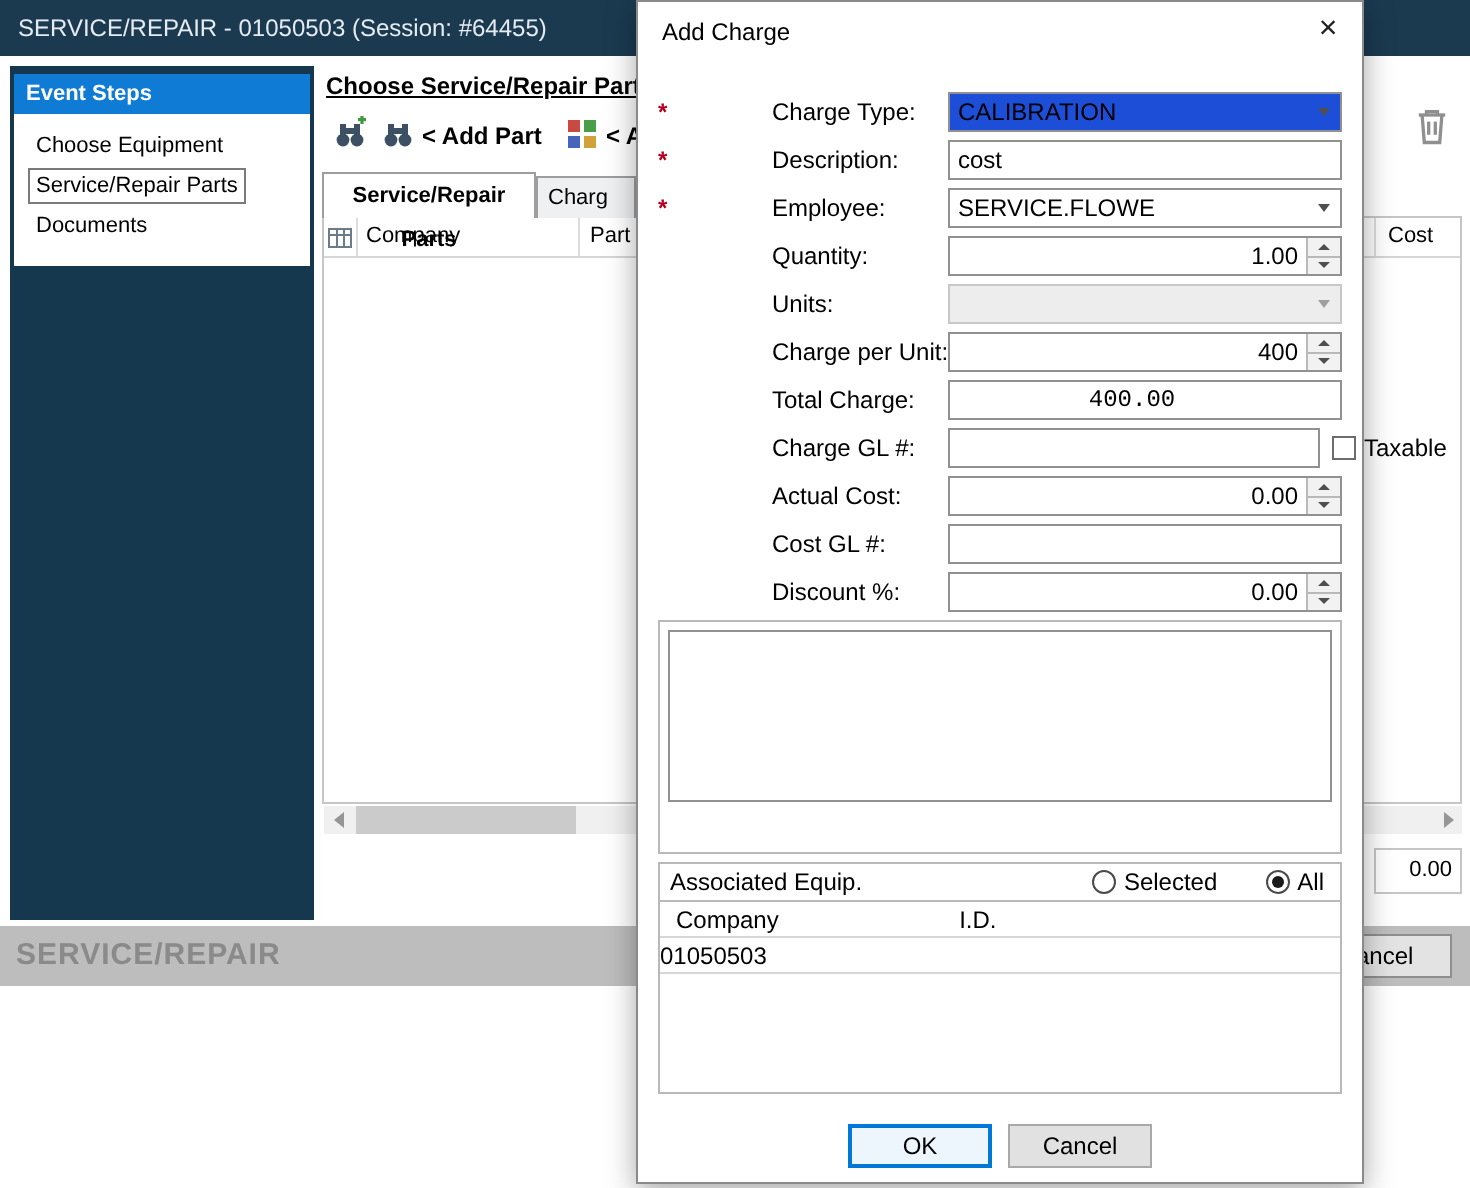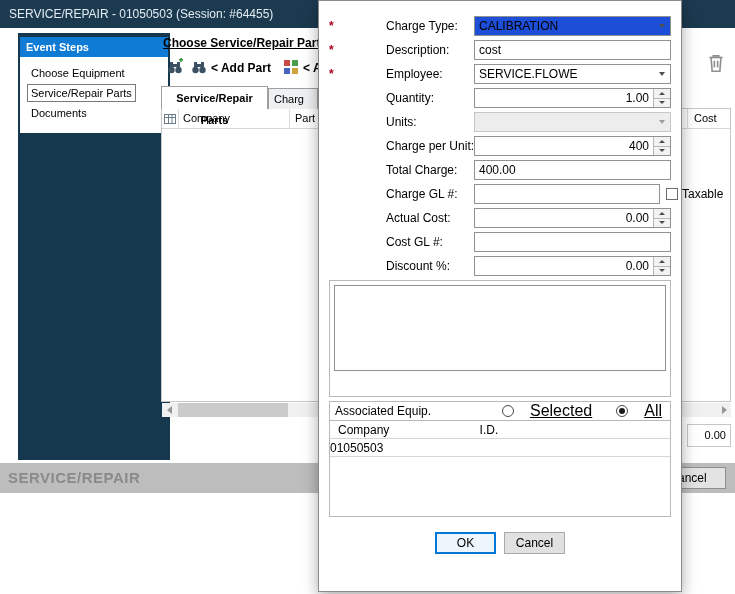--- a/index.html
+++ b/index.html
@@ -11,21 +11,21 @@
   }
 
   
   .titlebar {
     position:absolute; left:0; top:0; width:735px; height:28px;
     background:#1b3a50; color:#e4ebf1; font-size:12px; line-height:28px;
     padding-left:9px; white-space:nowrap;
   }
 
   .sidebar {
-    position:absolute; left:18px; top:33px; width:152px; height:427px;
+    position:absolute; left:5px; top:33px; width:152px; height:427px;
     background:#16384e;
   }
   .sidebar-header {
     margin:4px 2px 0 2px; height:20px; background:#0f7bd5; color:#fff;
     font-weight:bold; font-size:11px; line-height:20px; padding-left:6px;
   }
   .sidebar-list { margin:0 2px; background:#fff; padding:7px 4px 9px 7px; }
   .sidebar-item { font-size:11px; padding:2px 3px; margin-bottom:2px; width:max-content; border:1px solid transparent; cursor:default; }
   .sidebar-item.selected { border:1px solid #7a7a7a; }
 
@@ -118,21 +118,21 @@
   .combo.disabled { background:#ededed; border-color:#c7c7c7; }
   .combo-val { flex:1; font-size:12px; line-height:18px; padding-left:4px; overflow:hidden; white-space:nowrap; }
   .combo-arrow { width:17px; display:flex; align-items:center; justify-content:center; }
   .combo.disabled .tri-down { border-top-color:#9f9f9f; }
 
   input.txt {
     width:100%; height:20px; border:1px solid #919191; background:#fff;
     font-size:12px; padding:0 4px; font-family:inherit; outline:none;
   }
   input.num { text-align:right; padding-right:21px; }
-  input.num-plain { text-align:left; padding-right:17px; }
+  input.num-plain { text-align:center; padding-right:17px;font-family:Liberation Mono, monospace; }
   .spinbtns {
     position:absolute; right:1px; top:1px; width:17px; height:18px;
     display:flex; flex-direction:column;
   }
   .spinbtn { flex:1; background:#f2f2f2; border-left:1px solid #b9b9b9; display:flex; align-items:center; justify-content:center; }
   .spinbtn + .spinbtn { border-top:1px solid #b9b9b9; }
   .spinbtn .tri-up { border-bottom-width:3.5px; border-left-width:3px; border-right-width:3px; }
   .spinbtn .tri-down { border-top-width:3.5px; border-left-width:3px; border-right-width:3px; }
 
   .glshort { flex:0 0 186px !important; width:186px !important; }
@@ -147,27 +147,27 @@
     display:block; margin:4px; width:calc(100% - 8px); height:86px;
     border:1px solid #919191; resize:none; font-family:inherit; font-size:12px; outline:none;
   }
   .g-assoc { margin-top:4px; height:116px; }
   .assoc-hd { display:flex; align-items:center; padding-right:8px; }
   .assoc-label { flex:1; }
   .radio { display:flex; align-items:center; }
   .radio.all { margin-left:24px; }
   .rdot { width:12px; height:12px; border:1px solid #4a4a4a; border-radius:50%; background:#fff; position:relative; }
   .rdot.on::after { content:""; position:absolute; left:2px; top:2px; width:6px; height:6px; border-radius:50%; background:#1a1a1a; }
-  .rlabel { font-size:16px; margin-left:16px;text-decoration:underline; }
+  .rlabel { font-size:12px; margin-left:4px; }
   .erow { display:flex; height:18px; align-items:center; border-bottom:1px solid #d6d6d6; font-size:12px; }
   .ecol1 { flex:0 0 44%; padding-left:8px; white-space:nowrap; }
   .ecol2 { flex:1; white-space:nowrap; }
 
   .dlg-buttons { display:flex; justify-content:center; gap:8px; margin-top:15px; }
-  .btn { width:61px; height:22px; font-size:12px; text-align:center; }
+  .btn { width:72px; height:22px; font-size:12px; text-align:center; }
   .btn-ok { background:#eef6fd; border:2px solid #0078d7; line-height:18px; }
   .btn-cancel { background:#e1e1e1; border:1px solid #a9a9a9; line-height:20px; }
 </style>
 </head>
 <body>
 
 <div class="screen">
 
   <div class="titlebar">
     <span>SERVICE/REPAIR - 01050503 (Session: #64455)</span>
@@ -256,20 +256,24 @@
   </div>
 
   <div class="total-cell">0.00</div>
 
   <div class="statusbar">
     <span class="statusbar-label">SERVICE/REPAIR</span>
   </div>
   <div class="bg-cancel">Cancel</div>
 
   <div class="dialog">
+    <div class="dlg-title">
+      <span>Add Charge</span>
+      <span class="dlg-close">×</span>
+    </div>
 
     <div class="dlg-body">
 
       <div class="frow">
         <span class="req">*</span>
         <span class="flabel">Charge Type:</span>
         <div class="fctrl combo">
           <span class="combo-val">CALIBRATION</span>
           <span class="combo-arrow">
               <i class="tri-down"></i>

